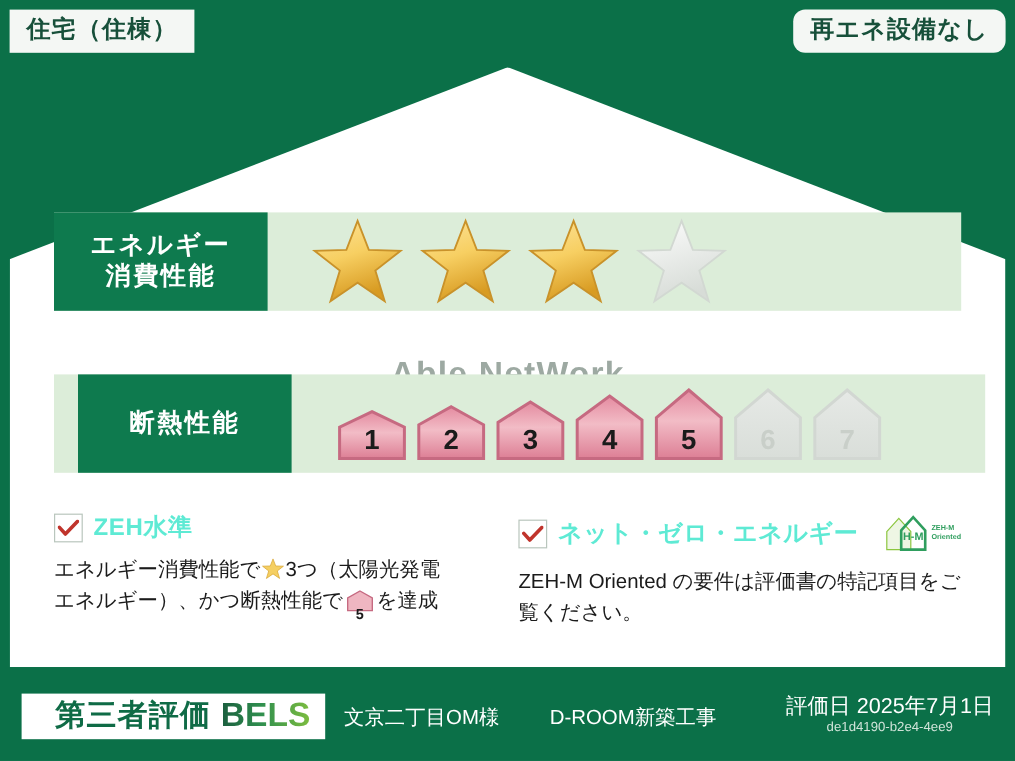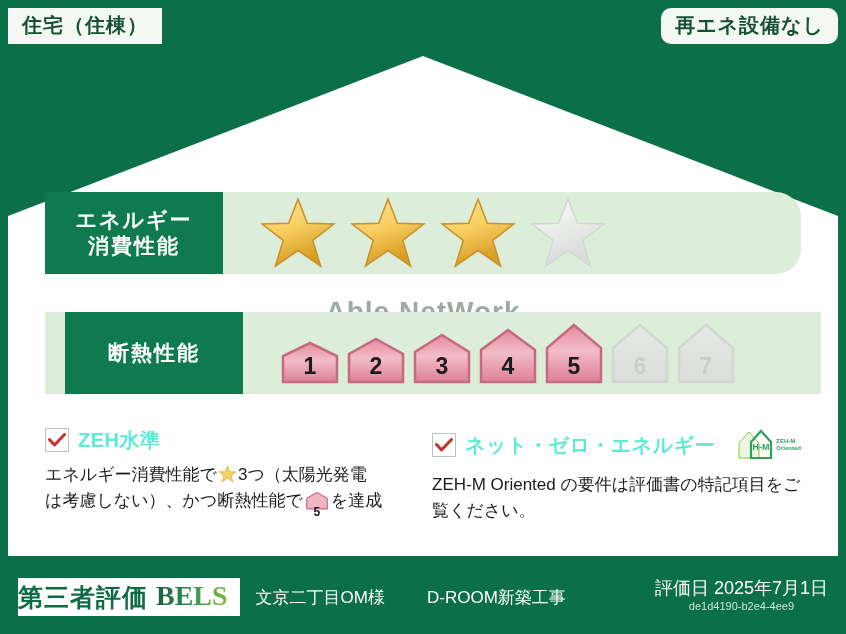--- a/index.html
+++ b/index.html
@@ -51,21 +51,21 @@
     color:#16724d;font-weight:bold;font-size:31px;letter-spacing:2px;
     line-height:1;
   }
 
   
   .metric-row{
     position:absolute;left:45px;width:756px;height:82px;
     background:#dcedd9;
     display:flex;align-items:stretch;
   }
-  #row-energy{top:192px;border-radius:25px;}
+  #row-energy{top:177px;}
   #row-insulation{top:312px;padding-left:20px;}
 
   .metric-label{
     width:178px;flex:0 0 178px;
     background:#0e7a4e;
     color:#ffffff;
     display:flex;flex-direction:column;align-items:center;justify-content:center;
     font-weight:bold;font-size:21px;line-height:1.22;letter-spacing:2px;
     box-sizing:border-box;
   }
@@ -125,24 +125,23 @@
   #zehm-logo{margin-left:4px;display:flex;align-items:center;gap:2px;}
 
   
   #footer{
     position:absolute;left:0;bottom:0;width:846px;height:74px;
     background:#0b7048;
     display:flex;align-items:center;
   }
   #bels-badge{
     margin-left:18px;background:#ffffff;
-    padding:4px 12px 6px 0;
-    display:flex;align-items:flex-end;gap:8px;
+    padding:4px 12px 6px 28px;
+    display:flex;align-items:center;gap:8px;
     line-height:1;
-    font-family:Liberation Serif, serif;
   }
   #bels-jp{color:#0f6b46;font-weight:bold;font-size:25px;letter-spacing:1px;}
   #bels-en{
     font-weight:bold;font-size:28px;letter-spacing:0px;
     background:linear-gradient(90deg,#1b5e3f 0%,#2f8f4e 45%,#7dbd3f 100%);
     -webkit-background-clip:text;background-clip:text;color:transparent;
   }
   #footer-owner{color:#ffffff;font-size:17px;margin-left:16px;white-space:nowrap;}
   #footer-project{color:#ffffff;font-size:17px;margin-left:42px;white-space:nowrap;}
   #footer-right{margin-left:auto;margin-right:18px;text-align:center;}
@@ -280,21 +279,21 @@
         <svg width="18" height="14" viewBox="0 0 18 14">
           <polyline points="1.5,6.5 6.5,12 16.5,1.5" fill="none" stroke="#c0342c" stroke-width="3" stroke-linecap="round" stroke-linejoin="round"></polyline>
         </svg>
       </span>
       <span class="note-title">ZEH水準</span>
     </div>
     <div class="note-body">
       <span>エネルギー消費性能で</span><svg class="inline-star" width="19" height="18" viewBox="0 0 100 95">
         <polygon points="50,4 62,35 96,36 69,57 79,90 50,70 21,90 31,57 4,36 38,35" fill="#f5cf62" stroke="#d5a22c" stroke-width="3"></polygon>
       </svg><span>3つ（太陽光発電</span><br>
-      <span>は考慮しない）、かつ断熱性能で</span><span class="inline-house">
+      <span>エネルギー）、かつ断熱性能で</span><span class="inline-house">
         <svg width="24" height="19" viewBox="0 0 62 50">
           <polygon points="31,4 58,19 58,47 4,47 4,19" fill="#efb6c1" stroke="#c66a81" stroke-width="3"></polygon>
         </svg>
         <span class="n">5</span>
       </span><span>を達成</span>
     </div>
   </div>
 
   <div class="note-col" id="note-right">
     <div class="note-head">

